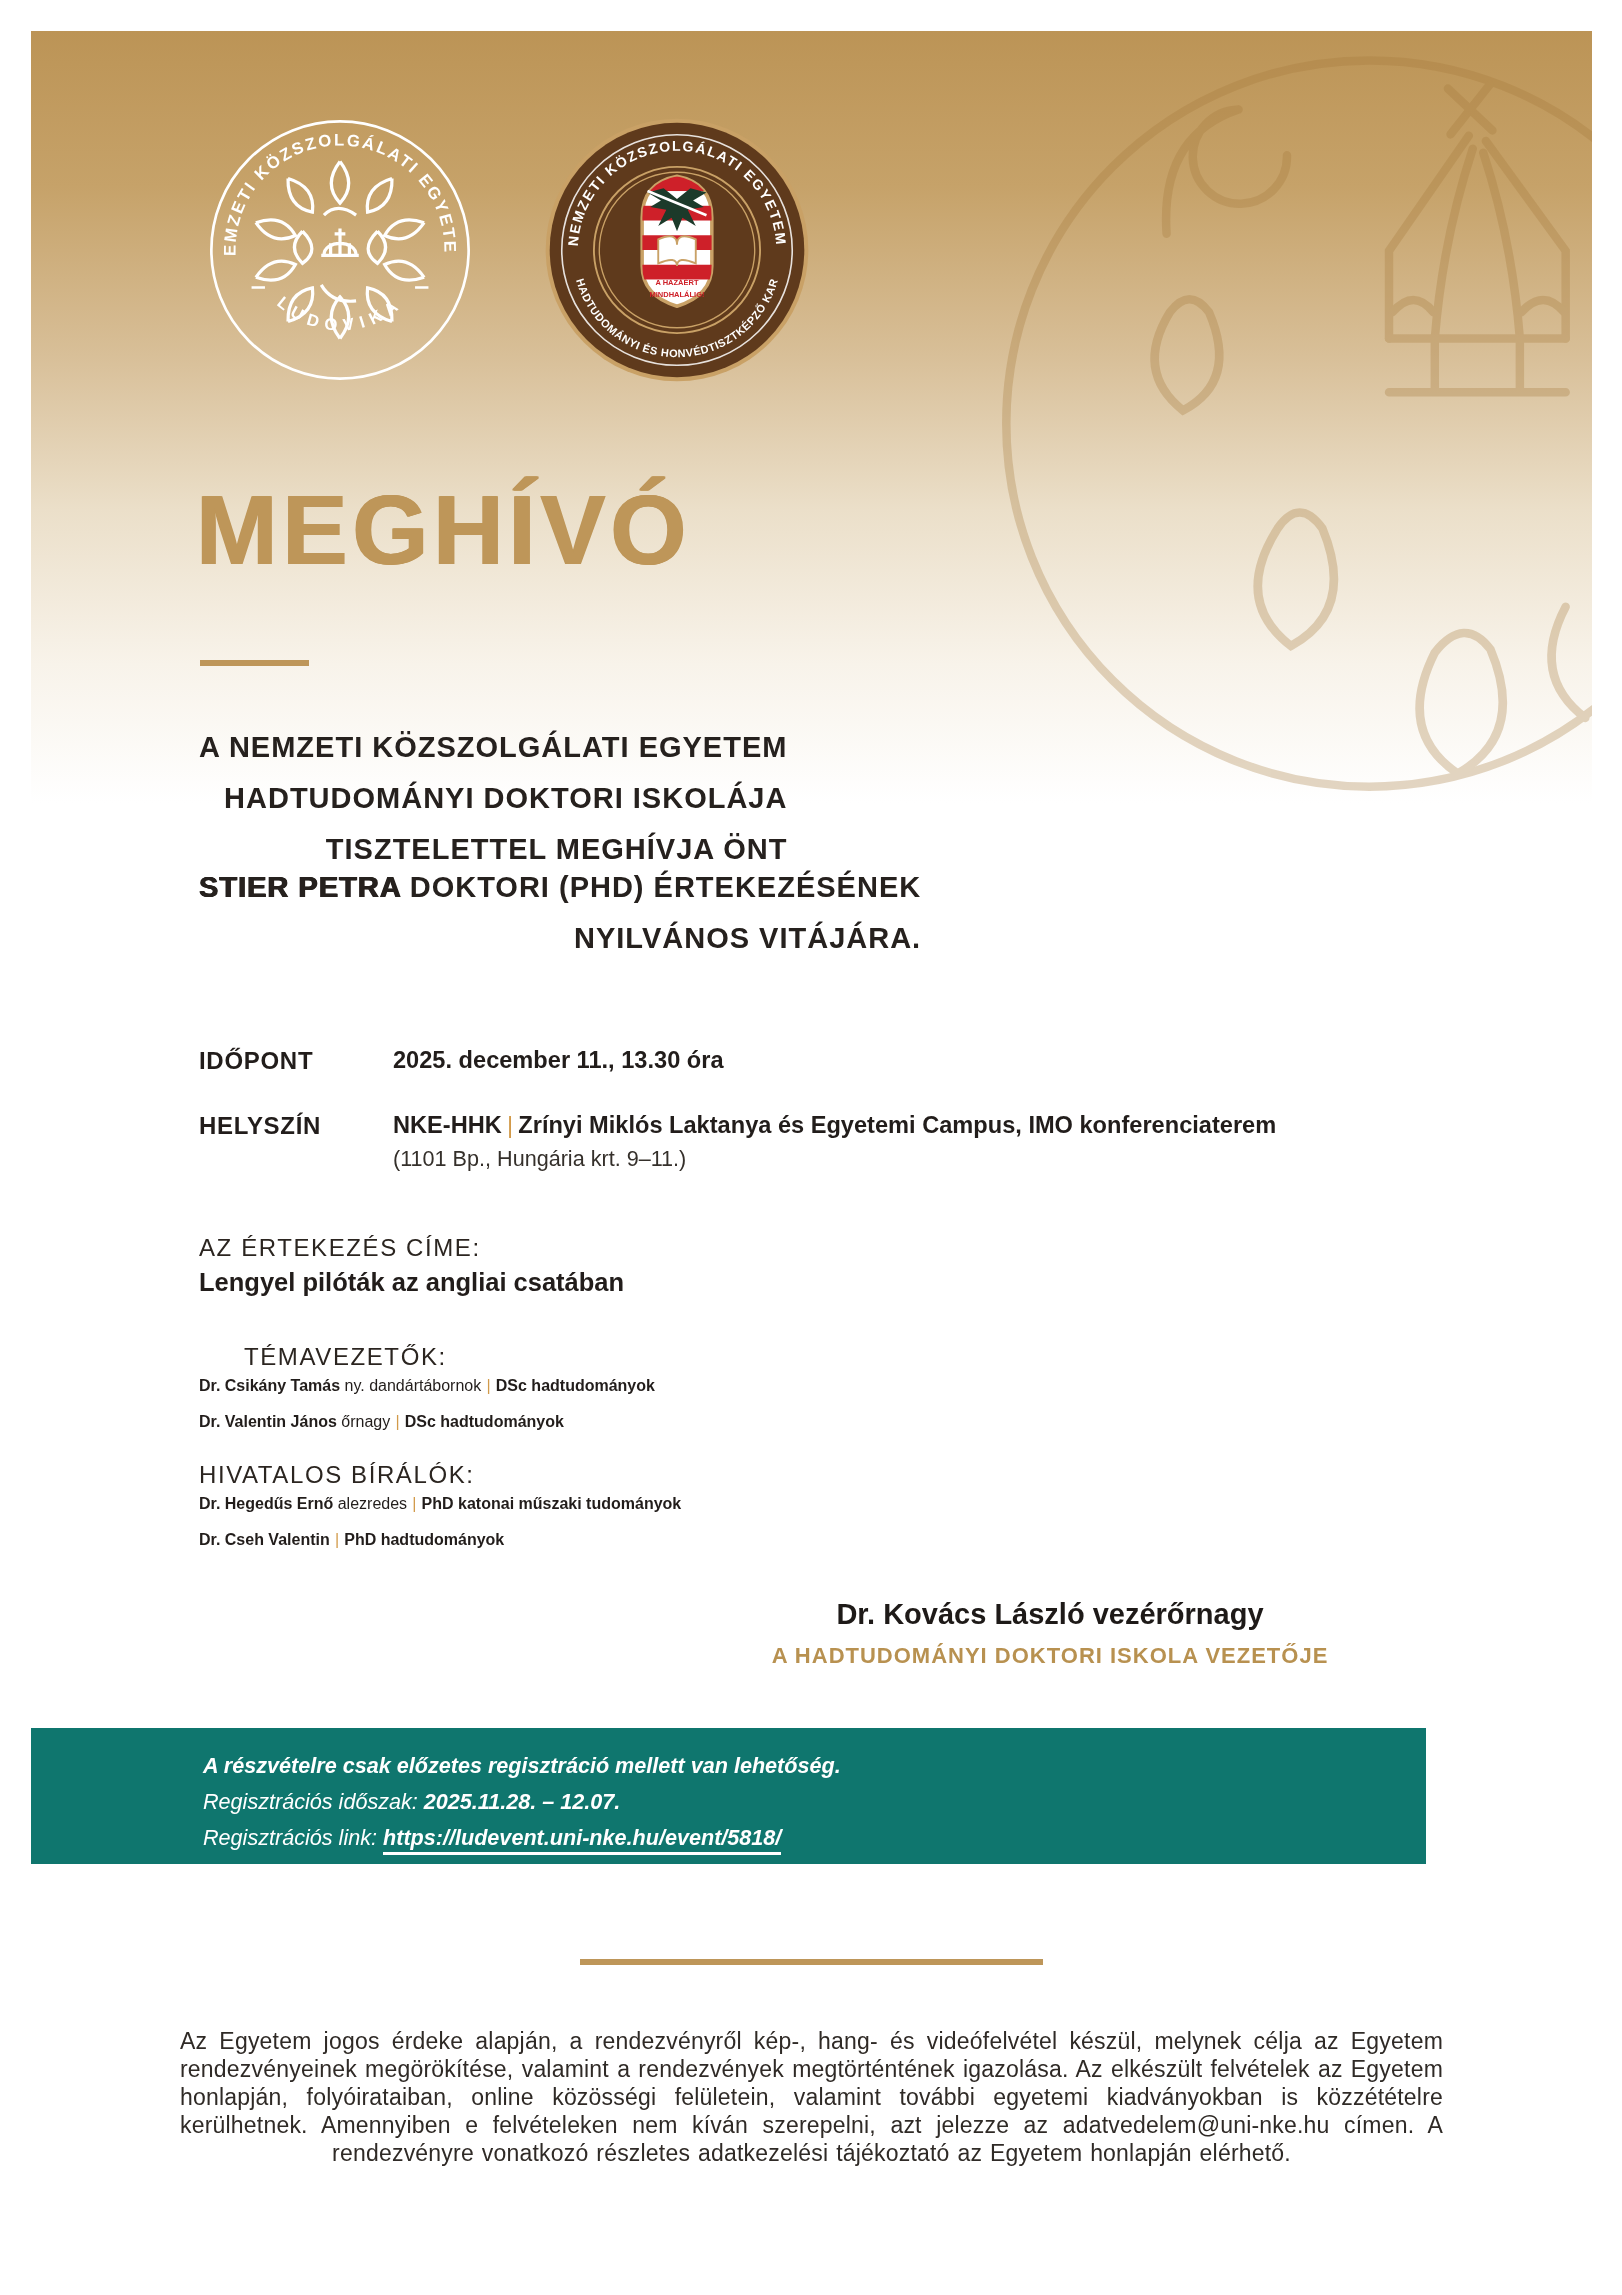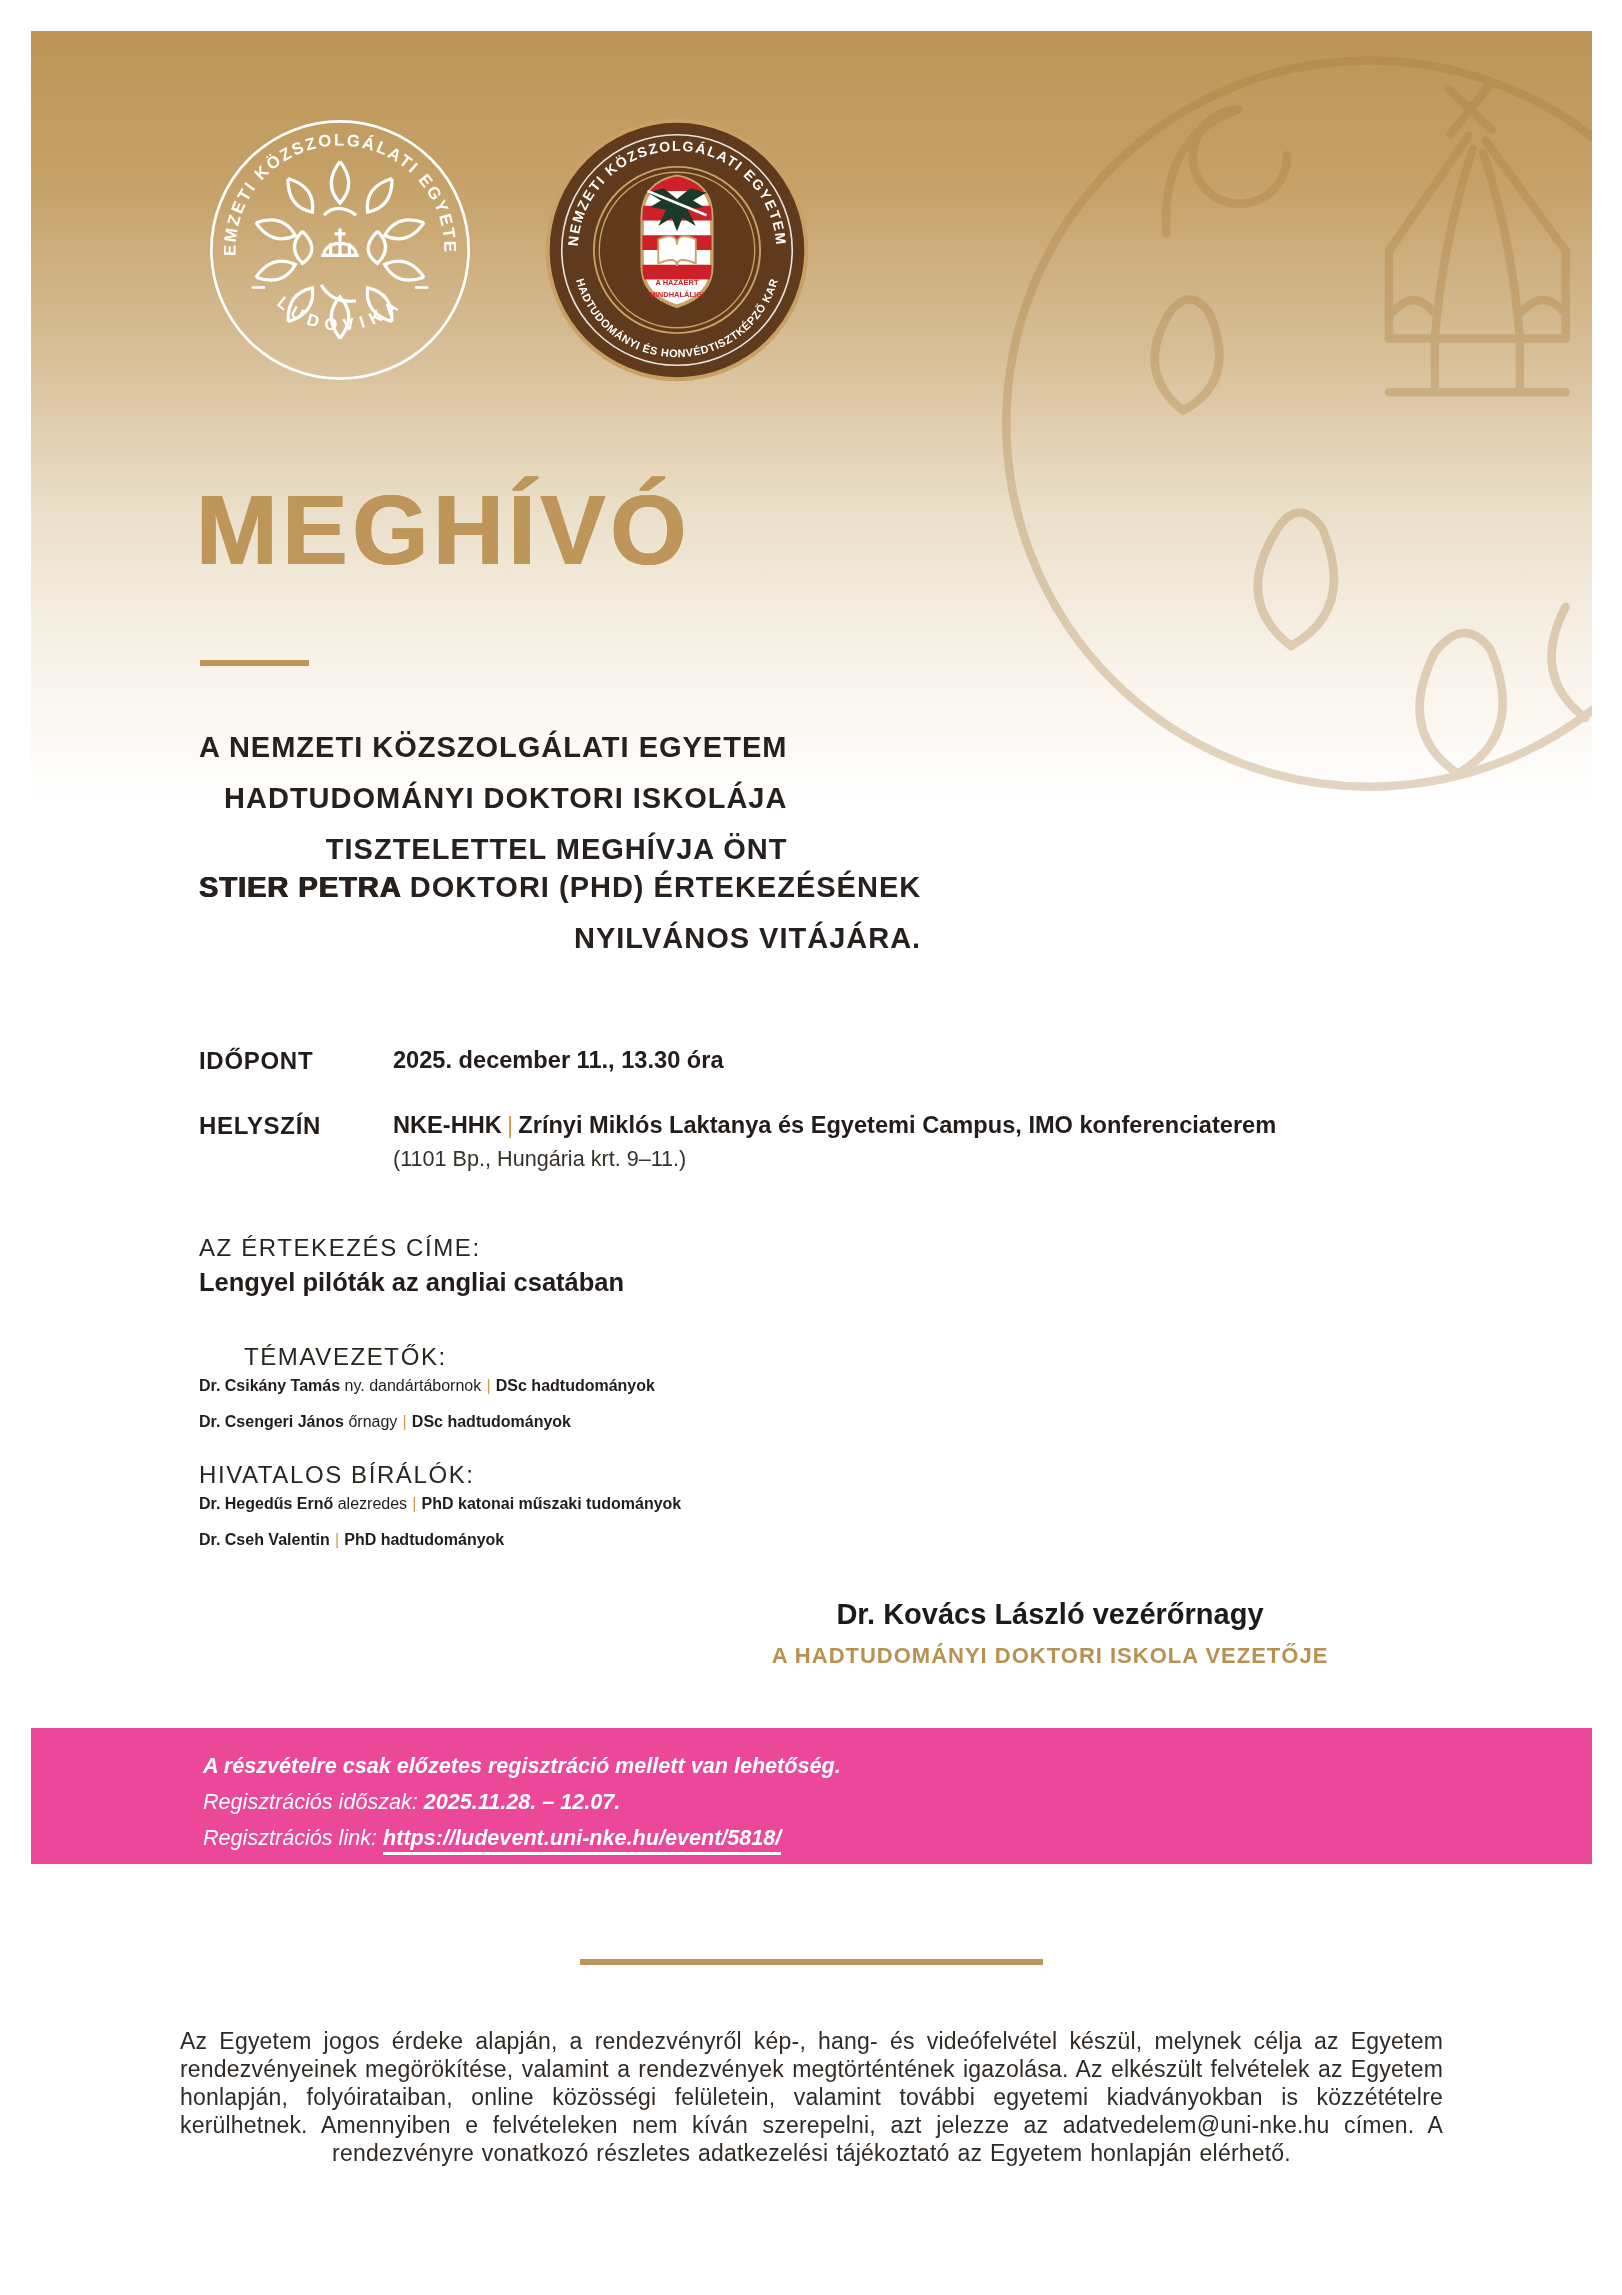--- a/index.html
+++ b/index.html
@@ -65,22 +65,22 @@
   .diss-title{
     position:absolute;left:199px;font-size:25.5px;font-weight:700;color:#221D1B;white-space:nowrap;
   }
 
   .signature{position:absolute;left:723px;top:1597px;width:654px;text-align:center;}
   .signature-name{font-size:29px;font-weight:700;color:#1E1A18;line-height:34px;}
   .signature-role{margin-top:11.8px;font-size:22px;font-weight:700;letter-spacing:1px;color:#B89150;}
 
   
   .reg-banner{
-    position:absolute;left:31px;top:1728px;width:1561px;height:136px;
-    background:#ec4899;color:#ffffff;
+    position:absolute;left:31px;top:1728px;width:1395px;height:136px;
+    background:#0f766e;color:#ffffff;
   }
   .reg-inner{position:absolute;left:172px;top:19.6px;font-style:italic;}
   .reg-line{font-size:21.6px;line-height:36px;white-space:nowrap;}
   .reg-strong{font-weight:700;}
   .reg-link{
     font-weight:700;color:#ffffff;text-decoration:none;
     border-bottom:3.3px solid #ffffff;padding-bottom:2.6px;
   }
 
   
@@ -230,21 +230,21 @@
 
   <div class="detail-label" style="top:1112px;">HELYSZÍN</div>
   <div class="detail-value" style="top:1112px;"><span>NKE-HHK</span><span class="pipe">|</span><span>Zrínyi Miklós Laktanya és Egyetemi Campus, IMO konferenciaterem</span></div>
   <div class="detail-sub" style="top:1146px;">(1101 Bp., Hungária krt. 9–11.)</div>
 
   <div class="section-label" style="top:1234px;">AZ ÉRTEKEZÉS CÍME:</div>
   <div class="diss-title" style="top:1268px;">Lengyel pilóták az angliai csatában</div>
 
   <div class="section-label" style="top:1343px;margin-left:45px;">TÉMAVEZETŐK:</div>
   <div class="entry-line" style="top:1377px;"><span class="name">Dr. Csikány Tamás</span><span class="rank"> ny. dandártábornok</span><span class="pipe">|</span><span class="degree">DSc hadtudományok</span></div>
-  <div class="entry-line" style="top:1413px;"><span class="name">Dr. Csengeri János</span><span class="rank"> őrnagy</span><span class="pipe">|</span><span class="degree">DSc hadtudományok</span></div>
+  <div class="entry-line" style="top:1413px;"><span class="name">Dr. Valentin János</span><span class="rank"> őrnagy</span><span class="pipe">|</span><span class="degree">DSc hadtudományok</span></div>
 
   <div class="section-label" style="top:1461px;">HIVATALOS BÍRÁLÓK:</div>
   <div class="entry-line" style="top:1495px;"><span class="name">Dr. Hegedűs Ernő</span><span class="rank"> alezredes</span><span class="pipe">|</span><span class="degree">PhD katonai műszaki tudományok</span></div>
   <div class="entry-line" style="top:1531px;"><span class="name">Dr. Cseh Valentin</span><span class="rank"></span><span class="pipe">|</span><span class="degree">PhD hadtudományok</span></div>
 
   <div class="signature">
     <div class="signature-name">Dr. Kovács László vezérőrnagy</div>
     <div class="signature-role">A HADTUDOMÁNYI DOKTORI ISKOLA VEZETŐJE</div>
   </div>
 

